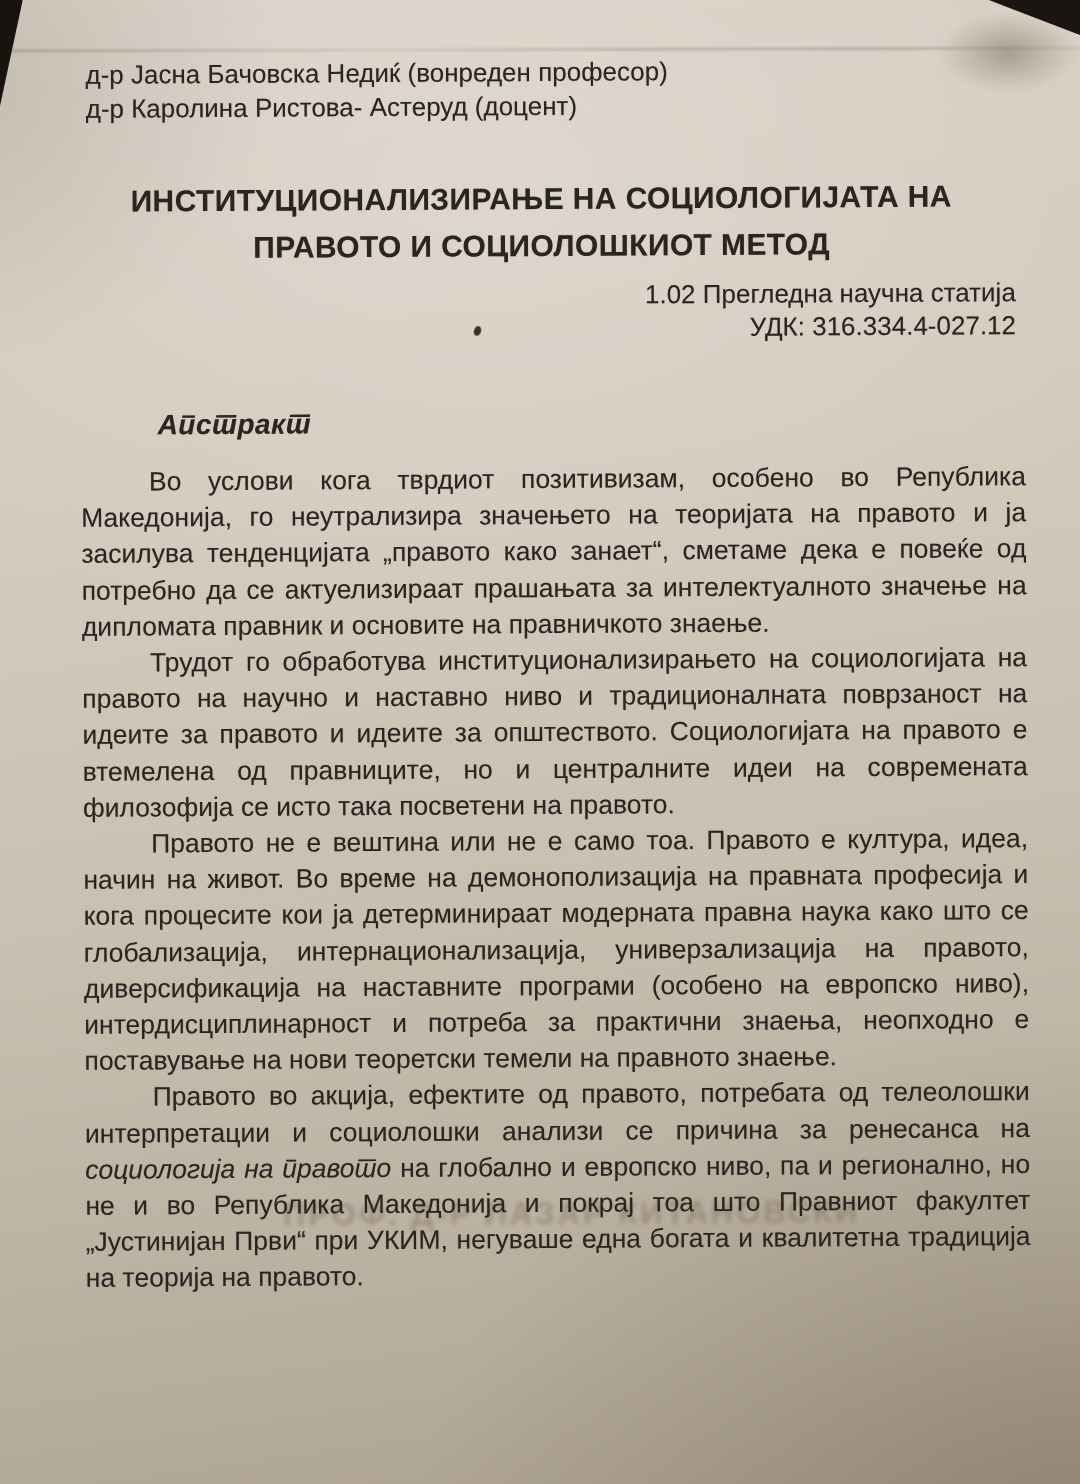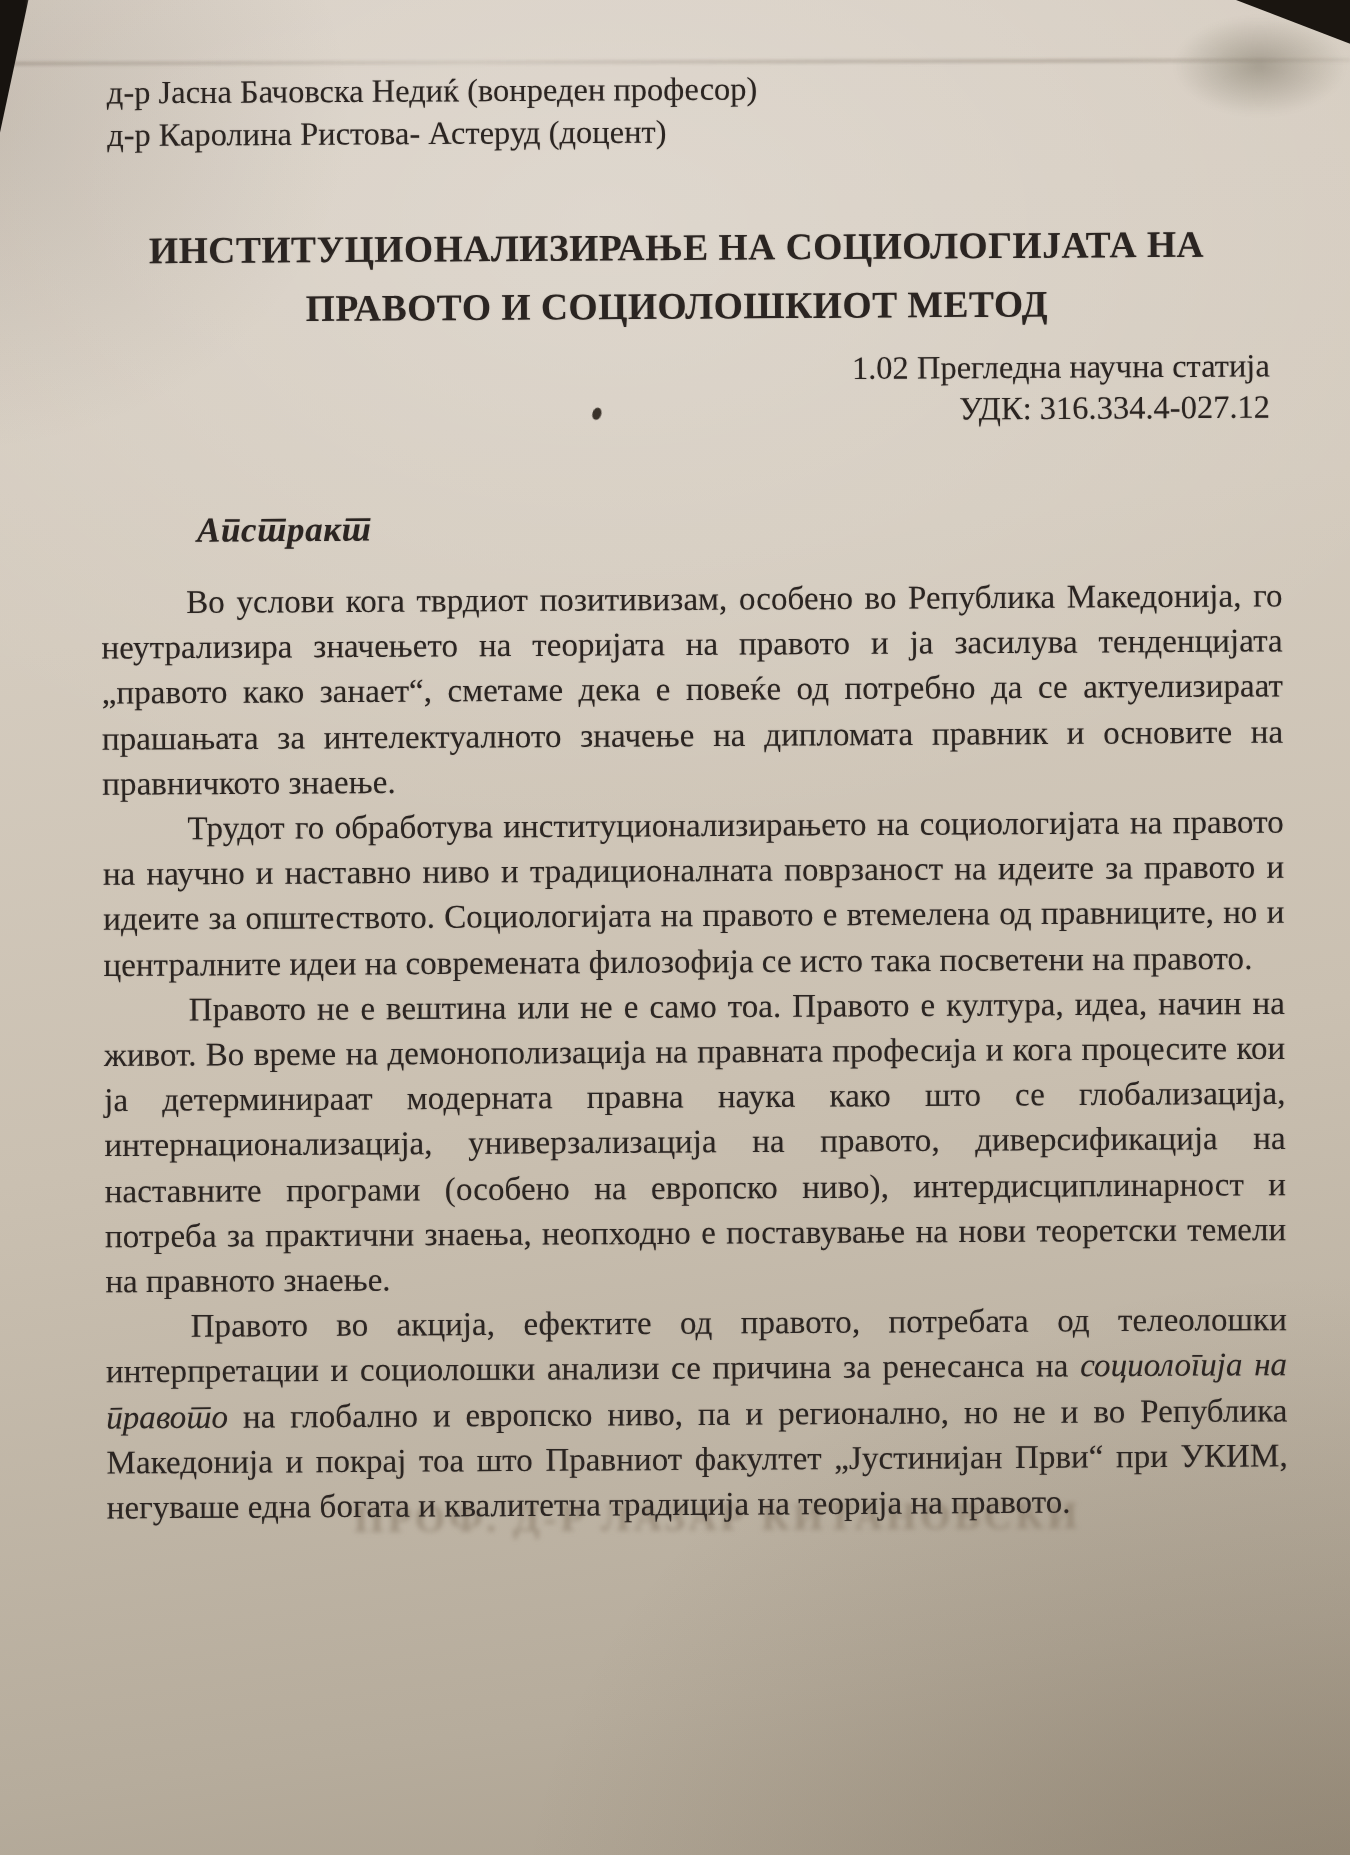--- a/index.html
+++ b/index.html
@@ -13,21 +13,21 @@
   .photo {
     position: relative;
     width: 1080px;
     height: 1484px;
     overflow: hidden;
     background:
       radial-gradient(1200px 800px at 45% 12%, rgba(255,255,255,0.20), rgba(255,255,255,0) 62%),
       radial-gradient(950px 750px at 100% 104%, rgba(72,58,38,0.28), rgba(72,58,38,0) 70%),
       radial-gradient(500px 420px at -4% 6%, rgba(90,78,64,0.18), rgba(90,78,64,0) 65%),
       linear-gradient(172deg, #d8cfc4 0%, #d4cbbe 32%, #cac0b1 58%, #b6ac9c 88%, #aba08f 100%);
-    font-family: Liberation Serif, serif;
+    font-family: Liberation Sans, sans-serif;
     color: #2b2522;
   }
   
   .crease {
     position: absolute;
     top: 48px; left: 0; right: 0;
     height: 3px;
     background: linear-gradient(90deg,
       rgba(105,92,78,0.30) 0%, rgba(105,92,78,0.12) 35%,
       rgba(105,92,78,0.26) 60%, rgba(105,92,78,0.30) 82%, rgba(105,92,78,0.10) 100%);

